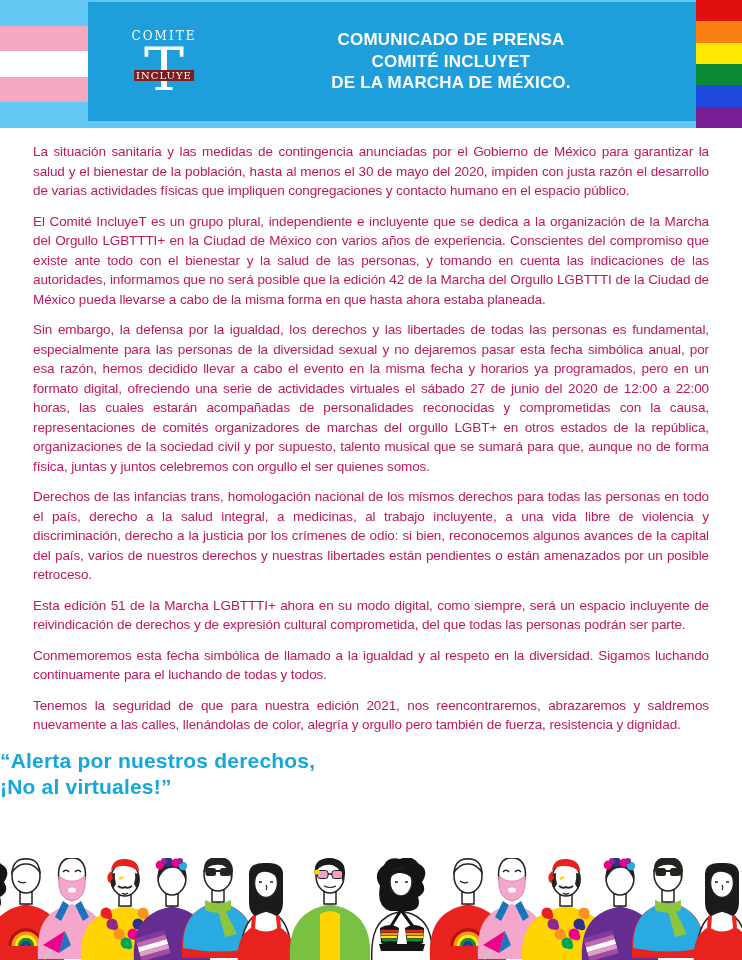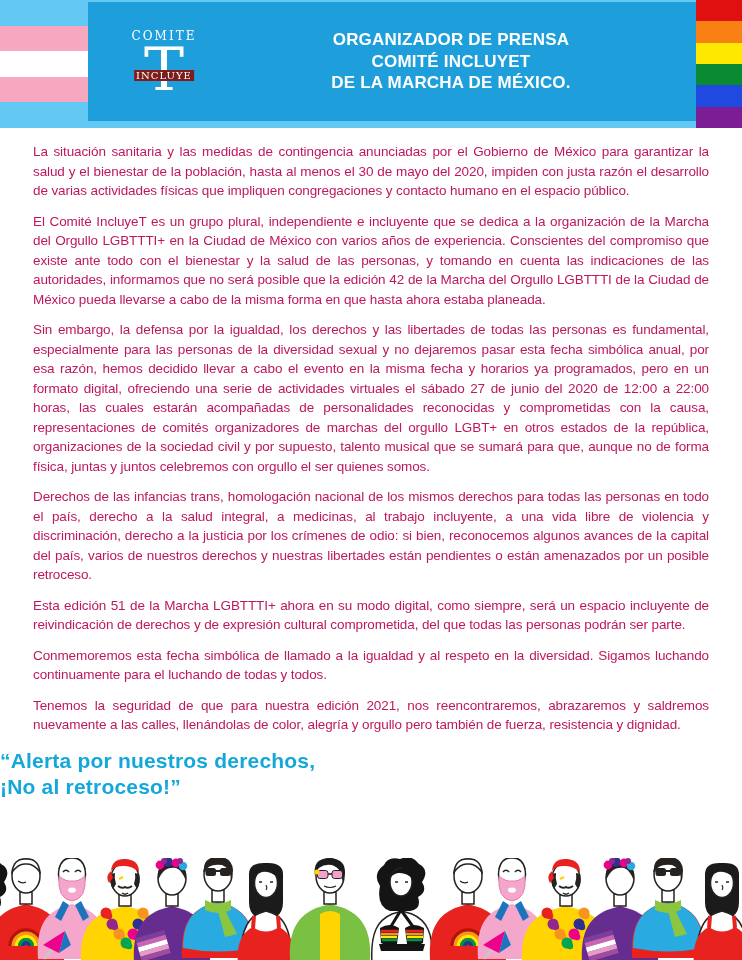--- a/index.html
+++ b/index.html
@@ -56,40 +56,40 @@
         <div class="stripe" style="background: rgb(31, 73, 223);"></div>
         <div class="stripe" style="background: rgb(123, 29, 148);"></div>
       </div>
     <div class="header-box" style="background: rgb(30, 159, 219);">
       <div class="logo">
         <div class="logo-top">COMITE</div>
         <div class="logo-letter">T</div>
         <div class="logo-mid" style="background: #7f1d1d;">INCLUYE</div>
       </div>
       <div class="title-block">
-        <div>ORGANIZADOR DE PRENSA</div>
+        <div>COMUNICADO DE PRENSA</div>
         <div>COMITÉ INCLUYET</div>
         <div>DE LA MARCHA DE MÉXICO.</div>
       </div>
     </div>
   </div>
 
   <div class="body-text" style="color: #be185d;">
     <p>La situación sanitaria y las medidas de contingencia anunciadas por el Gobierno de México para garantizar la salud y el bienestar de la población, hasta al menos el 30 de mayo del 2020, impiden con justa razón el desarrollo de varias actividades físicas que impliquen congregaciones y contacto humano en el espacio público.</p>
     <p>El Comité IncluyeT es un grupo plural, independiente e incluyente que se dedica a la organización de la Marcha del Orgullo LGBTTTI+ en la Ciudad de México con varios años de experiencia. Conscientes del compromiso que existe ante todo con el bienestar y la salud de las personas, y tomando en cuenta las indicaciones de las autoridades, informamos que no será posible que la edición 42 de la Marcha del Orgullo LGBTTTI de la Ciudad de México pueda llevarse a cabo de la misma forma en que hasta ahora estaba planeada.</p>
     <p>Sin embargo, la defensa por la igualdad, los derechos y las libertades de todas las personas es fundamental, especialmente para las personas de la diversidad sexual y no dejaremos pasar esta fecha simbólica anual, por esa razón, hemos decidido llevar a cabo el evento en la misma fecha y horarios ya programados, pero en un formato digital, ofreciendo una serie de actividades virtuales el sábado 27 de junio del 2020 de 12:00 a 22:00 horas, las cuales estarán acompañadas de personalidades reconocidas y comprometidas con la causa, representaciones de comités organizadores de marchas del orgullo LGBT+ en otros estados de la república, organizaciones de la sociedad civil y por supuesto, talento musical que se sumará para que, aunque no de forma física, juntas y juntos celebremos con orgullo el ser quienes somos.</p>
     <p>Derechos de las infancias trans, homologación nacional de los mismos derechos para todas las personas en todo el país, derecho a la salud integral, a medicinas, al trabajo incluyente, a una vida libre de violencia y discriminación, derecho a la justicia por los crímenes de odio: si bien, reconocemos algunos avances de la capital del país, varios de nuestros derechos y nuestras libertades están pendientes o están amenazados por un posible retroceso.</p>
     <p>Esta edición 51 de la Marcha LGBTTTI+ ahora en su modo digital, como siempre, será un espacio incluyente de reivindicación de derechos y de expresión cultural comprometida, del que todas las personas podrán ser parte.</p>
     <p>Conmemoremos esta fecha simbólica de llamado a la igualdad y al respeto en la diversidad. Sigamos luchando continuamente para el luchando de todas y todos.</p>
     <p>Tenemos la seguridad de que para nuestra edición 2021, nos reencontraremos, abrazaremos y saldremos nuevamente a las calles, llenándolas de color, alegría y orgullo pero también de fuerza, resistencia y dignidad.</p>
   </div>
 
   <div class="slogan" style="color: rgb(20, 167, 218);">
     <div>“Alerta por nuestros derechos,</div>
-    <div>¡No al retroceso!”</div>
+    <div>¡No al virtuales!”</div>
   </div>
 
   <svg class="crowd" viewBox="0 0 742 102" preserveAspectRatio="xMidYMax slice">
     <defs>
 
       <g id="pA">
         <path d="M-38,86 C-40,54 -29,41 -13,34 L0,30 L13,34 C29,41 40,54 38,86 Z" fill="#E8231F"></path>
         <rect x="-6" y="18" width="12" height="12" fill="#fff" stroke="#26221F" stroke-width="1.5"></rect>
         <ellipse cx="0" cy="2" rx="14" ry="17" fill="#fff" stroke="#26221F" stroke-width="1.5"></ellipse>
         <path d="M-14,-2 Q-12,-16 0,-15 Q12,-16 14,-2 Q7,-11 0,-10 Q-7,-11 -14,-2 Z" fill="#fff" stroke="#26221F" stroke-width="1.5"></path>

